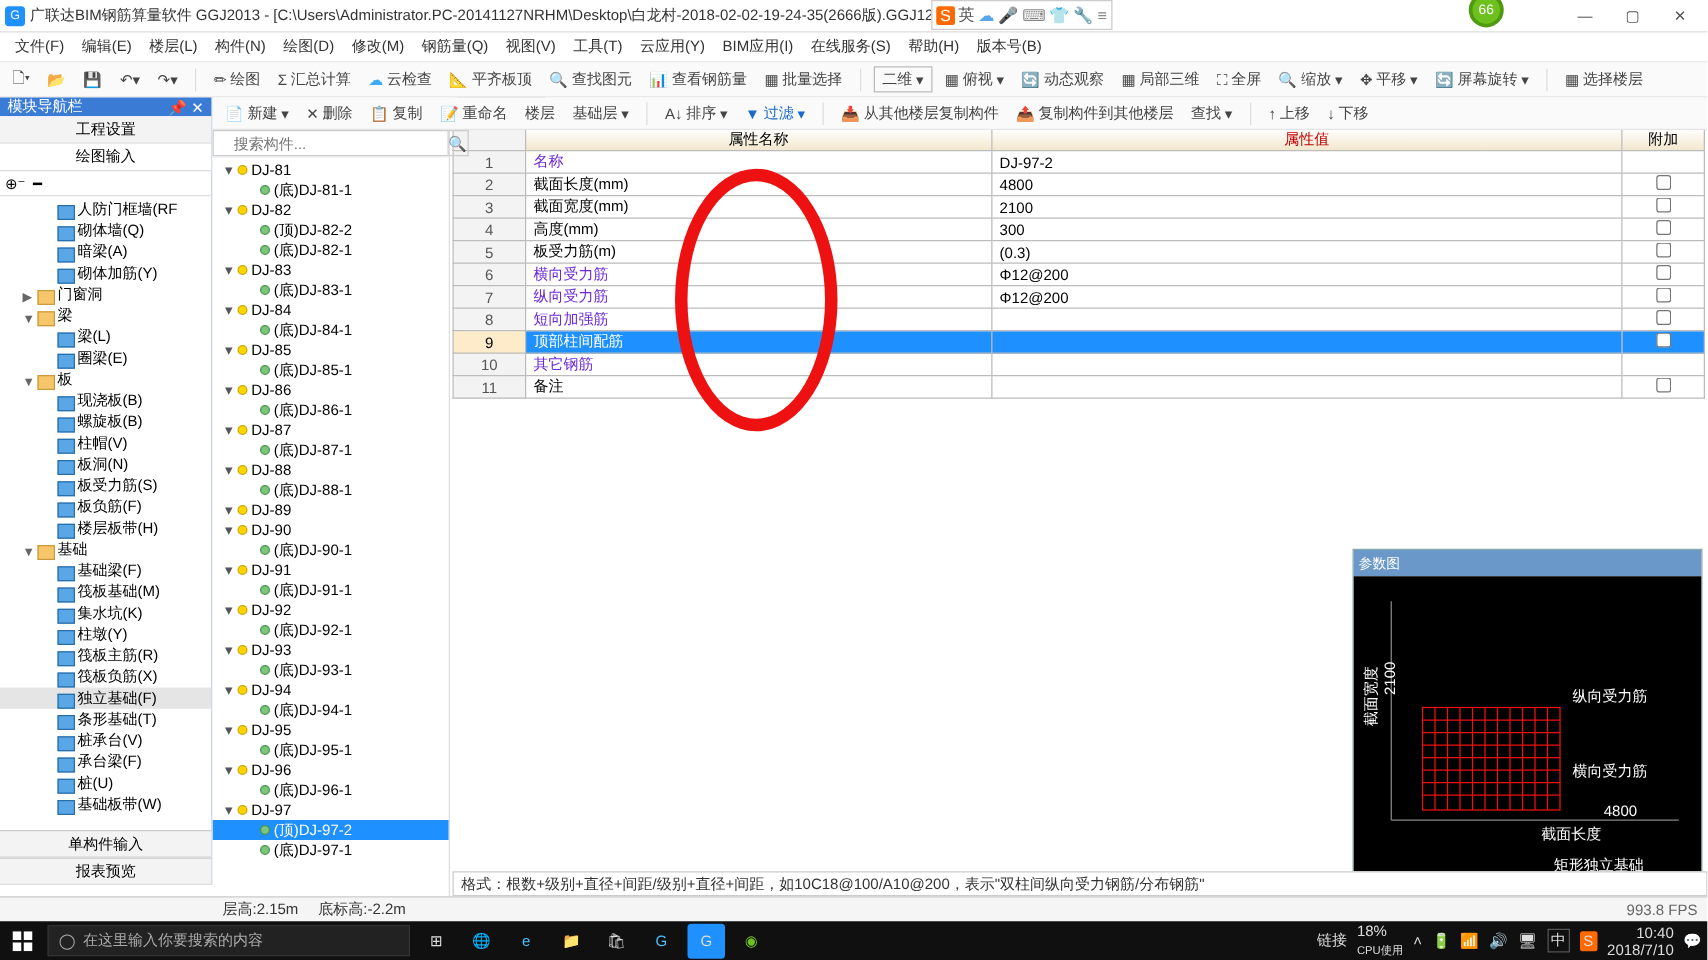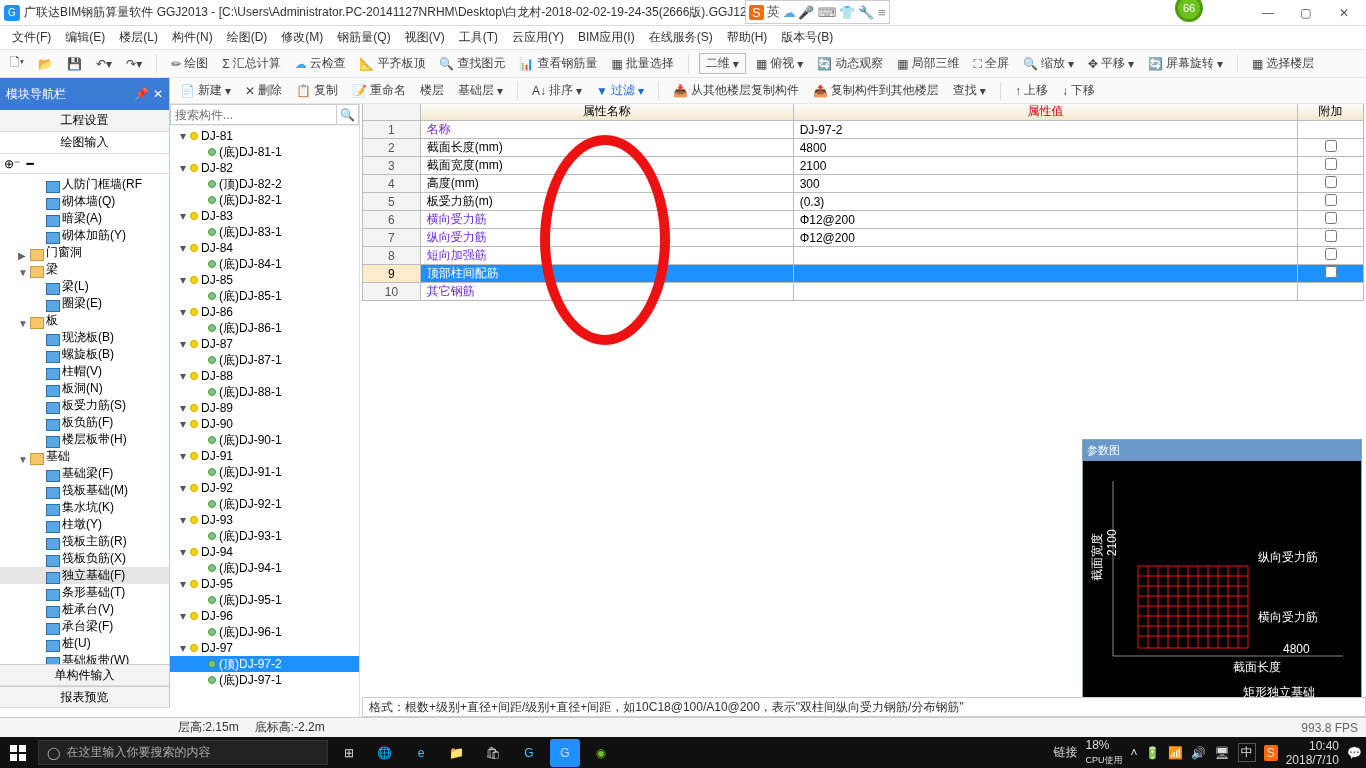--- a/index.html
+++ b/index.html
@@ -13,33 +13,33 @@
 .menubar{height:24px;display:flex;align-items:center;padding:0 6px;gap:2px;border-bottom:1px solid #e5e5e5}
 .menubar .item{padding:2px 6px;color:#333}
 .menubar .right{margin-left:auto;display:flex;align-items:center;gap:10px}
 .link{color:#1b6ac9}
 .toolbar{height:28px;display:flex;align-items:center;padding:0 6px;gap:6px;border-bottom:1px solid #e5e5e5;background:#fafafa}
 .tb{display:flex;align-items:center;gap:3px;padding:1px 4px;color:#444}
 .sep{width:1px;height:18px;background:#ddd;margin:0 4px}
 .toolbar2{height:26px;display:flex;align-items:center;padding:0 6px;gap:6px;border-bottom:1px solid #e5e5e5;background:#fafafa}
 .body{display:flex;height:630px}
 .navpanel{width:170px;border-right:1px solid #bcd;display:flex;flex-direction:column}
-.navhead{background:#3a7bd5;color:#fff;height:32px;display:flex;align-items:center;padding:0 6px;font-size:12px;justify-content:space-between}
+.navhead{background:#3a7bd5;color:#fff;height:15px;display:flex;align-items:center;padding:0 6px;font-size:12px;justify-content:space-between}
 .navtab{height:22px;border-bottom:1px solid #ddd;display:flex;align-items:center;justify-content:center;background:#f3f3f3}
 .tree{flex:1;overflow:auto;padding:2px 0}
 .tree .trow{display:flex;align-items:flex-end;height:17px;padding-left:6px;gap:2px;white-space:nowrap}
 .tree .ind1{padding-left:18px}.tree .ind2{padding-left:34px}
 .tree .exp{width:10px;color:#666;font-size:10px}
 .tree .ficon{width:14px;height:12px;display:inline-block}
 .folder{background:#f7c66b;border:1px solid #c99a3e}
 .tree .sel{background:#e5e5e5}
 .navbtm .navtab{border-top:1px solid #ccc}
 .midpanel{width:190px;border-right:1px solid #ddd;display:flex;flex-direction:column}
 .search{display:flex;height:22px;border-bottom:1px solid #eee}
-.search input{flex:1;border:1px solid #ccc;padding:0 4px;font-size:12px}
+.search input{flex:1;border:1px solid #ccc;padding:0 16px;font-size:12px}
 .search .sbtn{width:22px;border:1px solid #ccc;border-left:none;display:flex;align-items:center;justify-content:center;color:#888}
 .mtree{flex:1;overflow:auto;padding:2px 0}
 .mtree .mrow{display:flex;align-items:center;height:16px;white-space:nowrap;padding:0 2px}
 .mtree .l1{padding-left:10px}.mtree .l2{padding-left:28px}
 .mtree .arrow{width:10px;color:#555}
 .dot{width:8px;height:8px;border-radius:50%;display:inline-block;margin-right:3px}
 .dy{background:#ffd400;border:1px solid #c9a800}
 .dg{background:#7cc67c;border:1px solid #4a934a}
 .mtree .msel{background:#1e90ff;color:#fff}
 .rightpanel{flex:1;display:flex;flex-direction:column;position:relative}
@@ -265,20 +265,26 @@
             <td class="bluelink">顶部柱间配筋</td>
             <td></td>
             <td class="chk"><input type="checkbox" style=""></td>
           </tr>
           <tr>
             <td class="rownum">10</td>
             <td class="bluelink">其它钢筋</td>
             <td></td>
             <td class="chk"></td>
           </tr>
+          <tr>
+            <td class="rownum">11</td>
+            <td>备注</td>
+            <td></td>
+            <td class="chk"><input type="checkbox" style=""></td>
+          </tr>
         </tbody>
     </table>
 
     <div class="paramfig">
       <div class="pfh">参数图</div>
       <div class="pfc">
         <svg width="278" height="244">
           <line x1="30" y1="20" x2="30" y2="195" stroke="#888"></line>
           <line x1="30" y1="195" x2="260" y2="195" stroke="#888"></line>
           <g stroke="#e11">

